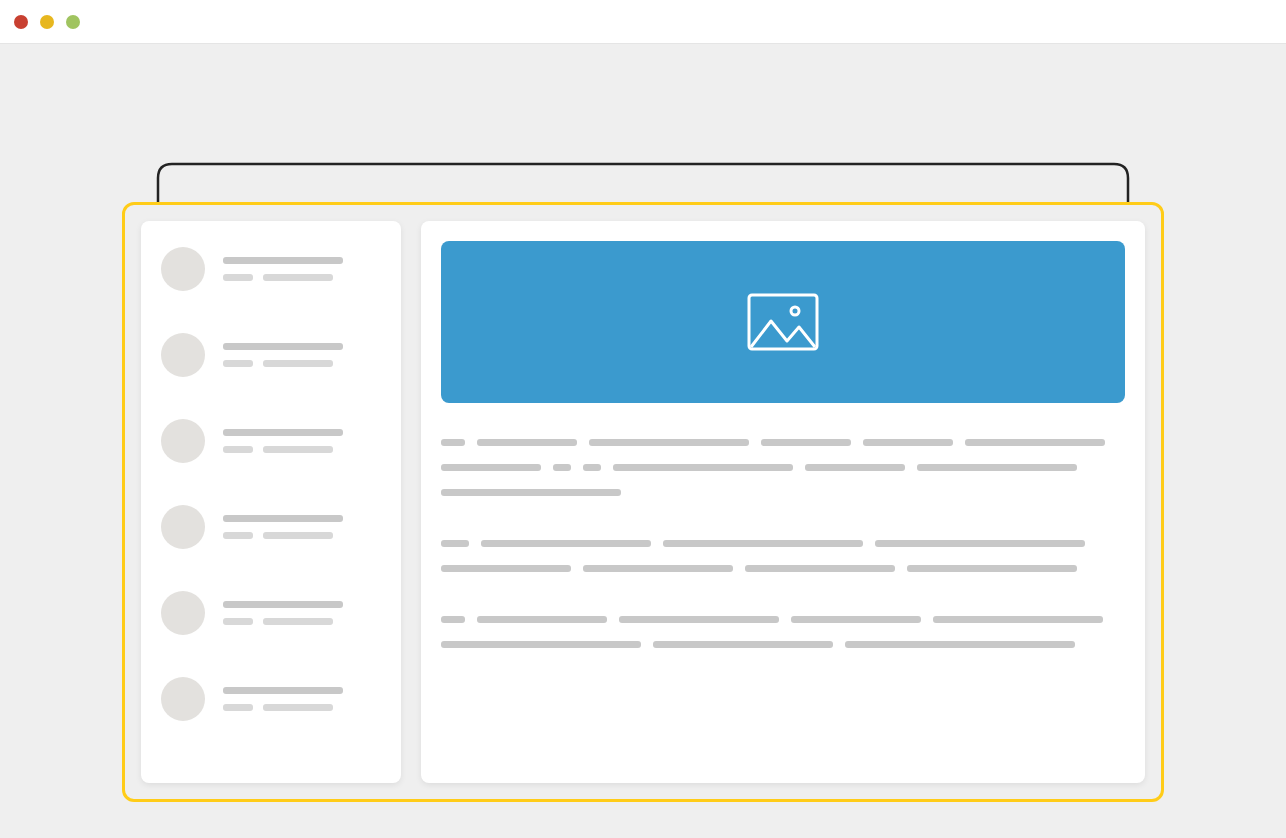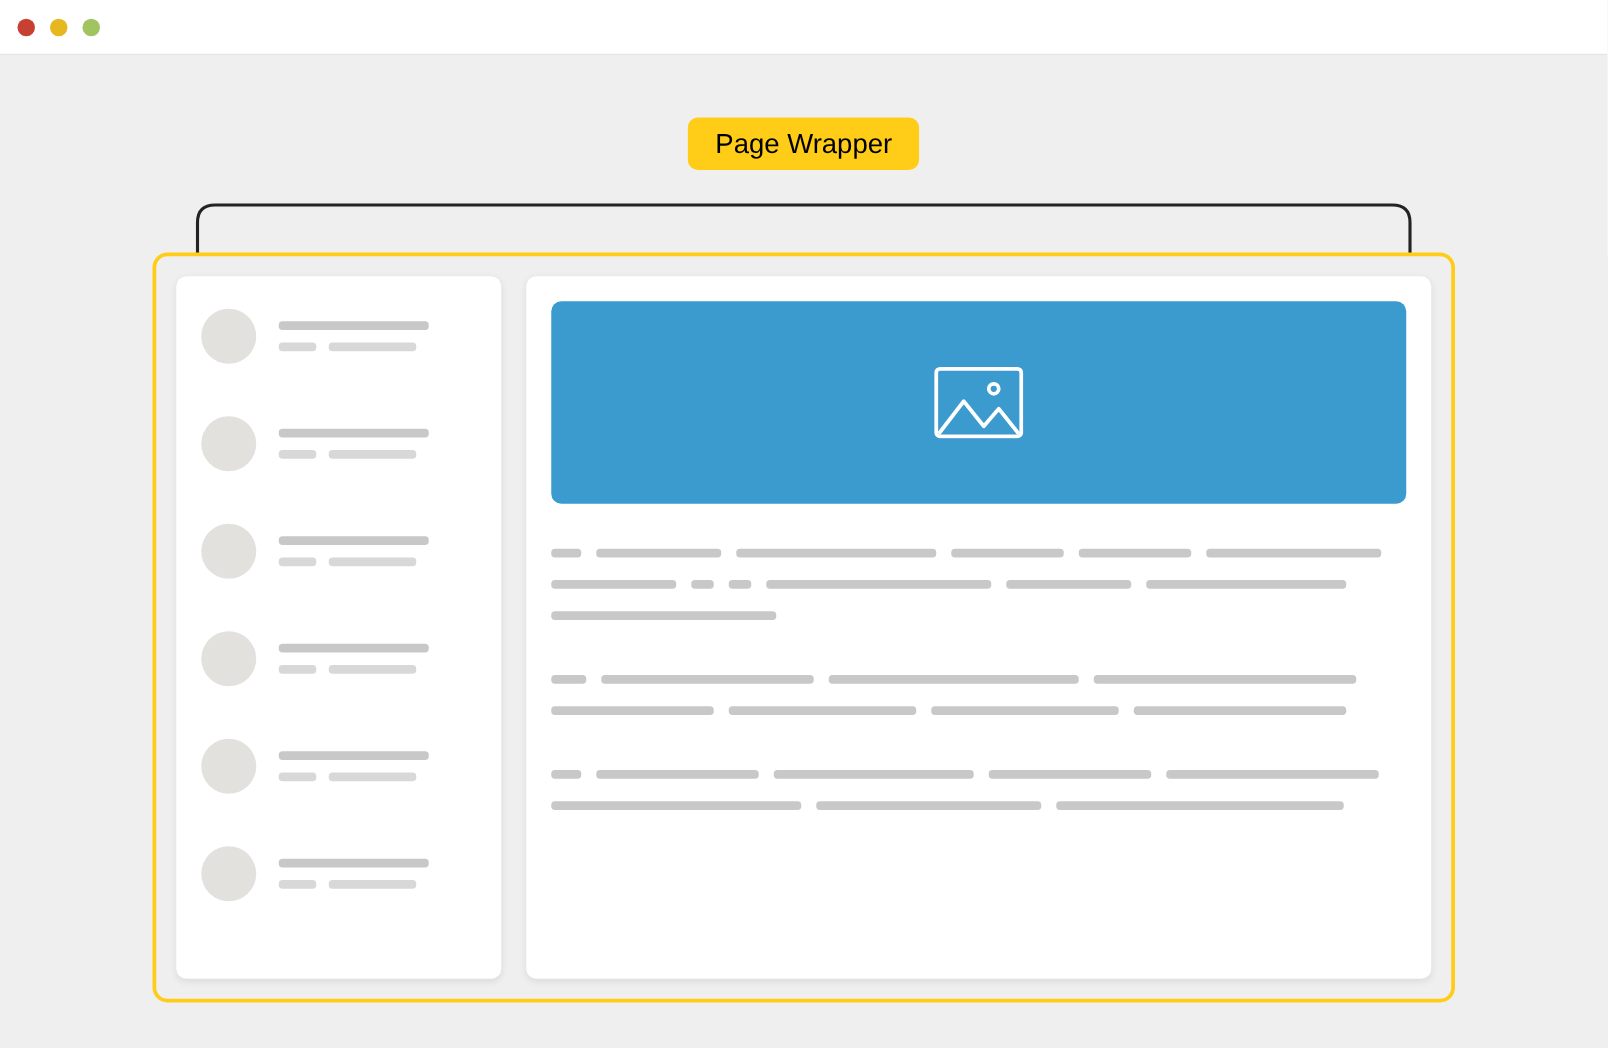--- a/index.html
+++ b/index.html
@@ -113,21 +113,20 @@
 <div class="canvas">
 
   <div class="bracket-wrap">
     <svg class="bracket-svg" viewBox="0 0 1006 110" preserveAspectRatio="none">
       <path d="M 18 102 L 18 64 Q 18 50 32 50 L 974 50 Q 988 50 988 64 L 988 102" fill="none" stroke="#232323" stroke-width="2.5"></path>
       <line x1="8" y1="102" x2="28" y2="102" stroke="#232323" stroke-width="2.5"></line>
       <line x1="978" y1="102" x2="998" y2="102" stroke="#232323" stroke-width="2.5"></line>
     </svg>
   </div>
 
-  <div class="label-chip">Page Wrapper</div>
 
   <div class="page-wrapper">
 
     <div class="panel sidebar">
       <div class="list-item">
         <div class="avatar"></div>
         <div class="text-stack">
           <div class="line1"></div>
             <div class="line2">
               <div class="seg-a"></div>

